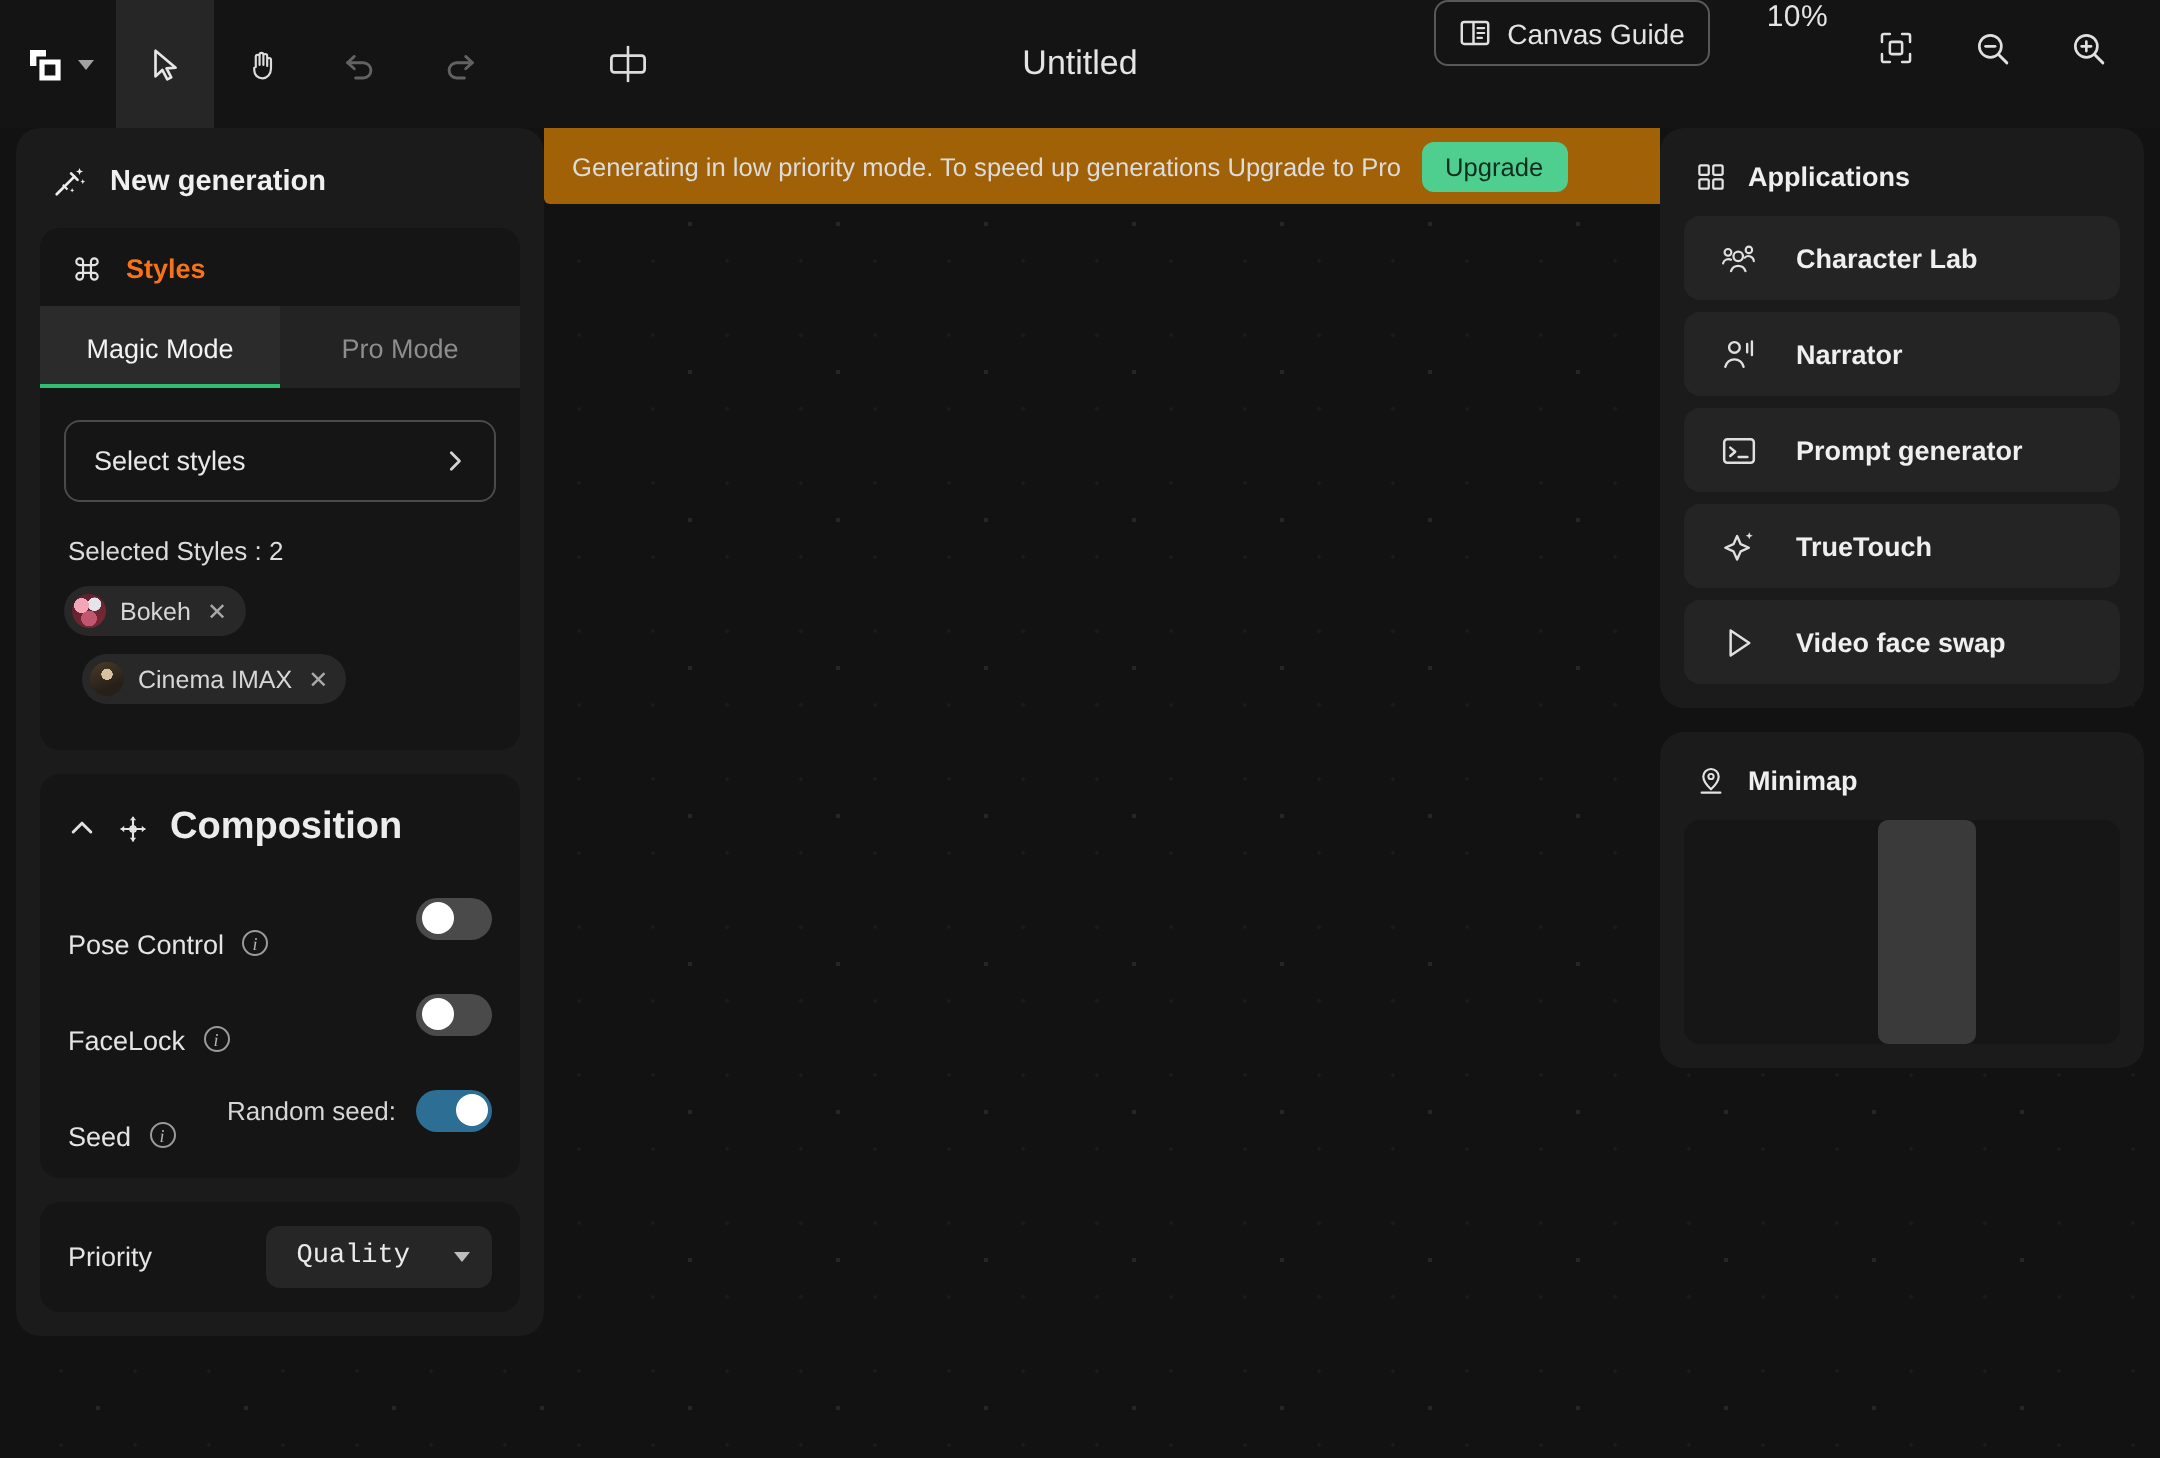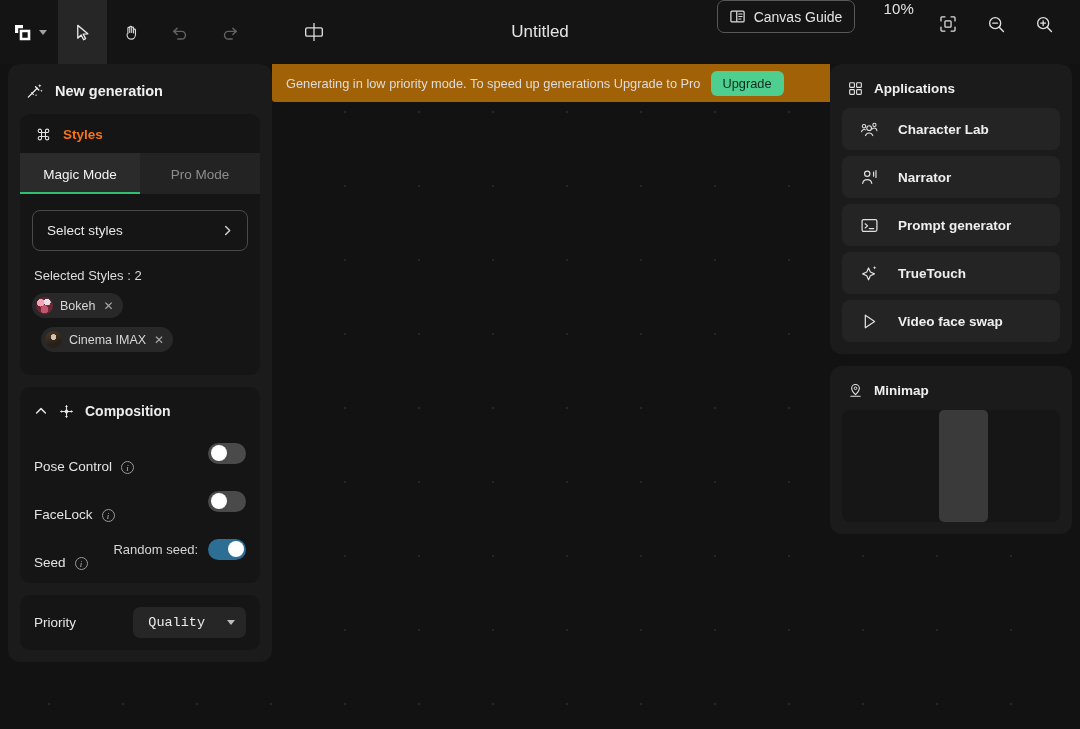--- a/index.html
+++ b/index.html
@@ -159,29 +159,29 @@
     background:
       radial-gradient(circle at 50% 36%, #d8c0a2 0 20%, transparent 21%),
       linear-gradient(160deg, #4b3a28, #272019 70%);
   }
   .chip .x { color: #a9a9a9; font-size: 12px; margin-left: 1px; }
 
   
   .comp-head {
     display: flex; align-items: center; gap: 11px;
     padding: 16px 14px 6px 14px;
-    font-size: 14px; font-weight: 700; color: #ececec;
+    font-size: 19px; font-weight: 700; color: #ececec;
   }
   .comp-rows { padding: 4px 14px 10px 14px; }
   .comp-row {
     display: flex; align-items: center;
     height: 48px;
   }
   .comp-label {
-    display: flex; align-items: flex-end; gap: 9px;
+    display: flex; align-items: flex-start; gap: 9px;
     font-size: 13.5px; color: #e4e4e4; margin-top: 26px;
   }
   .info-i {
     width: 13px; height: 13px; border-radius: 50%;
     border: 1px solid #9a9a9a; color: #b4b4b4;
     font-size: 9px; line-height: 12px; text-align: center;
     font-family: "Liberation Serif", serif; font-style: italic;
     flex: 0 0 auto;
   }
   .spacer { flex: 1; }

